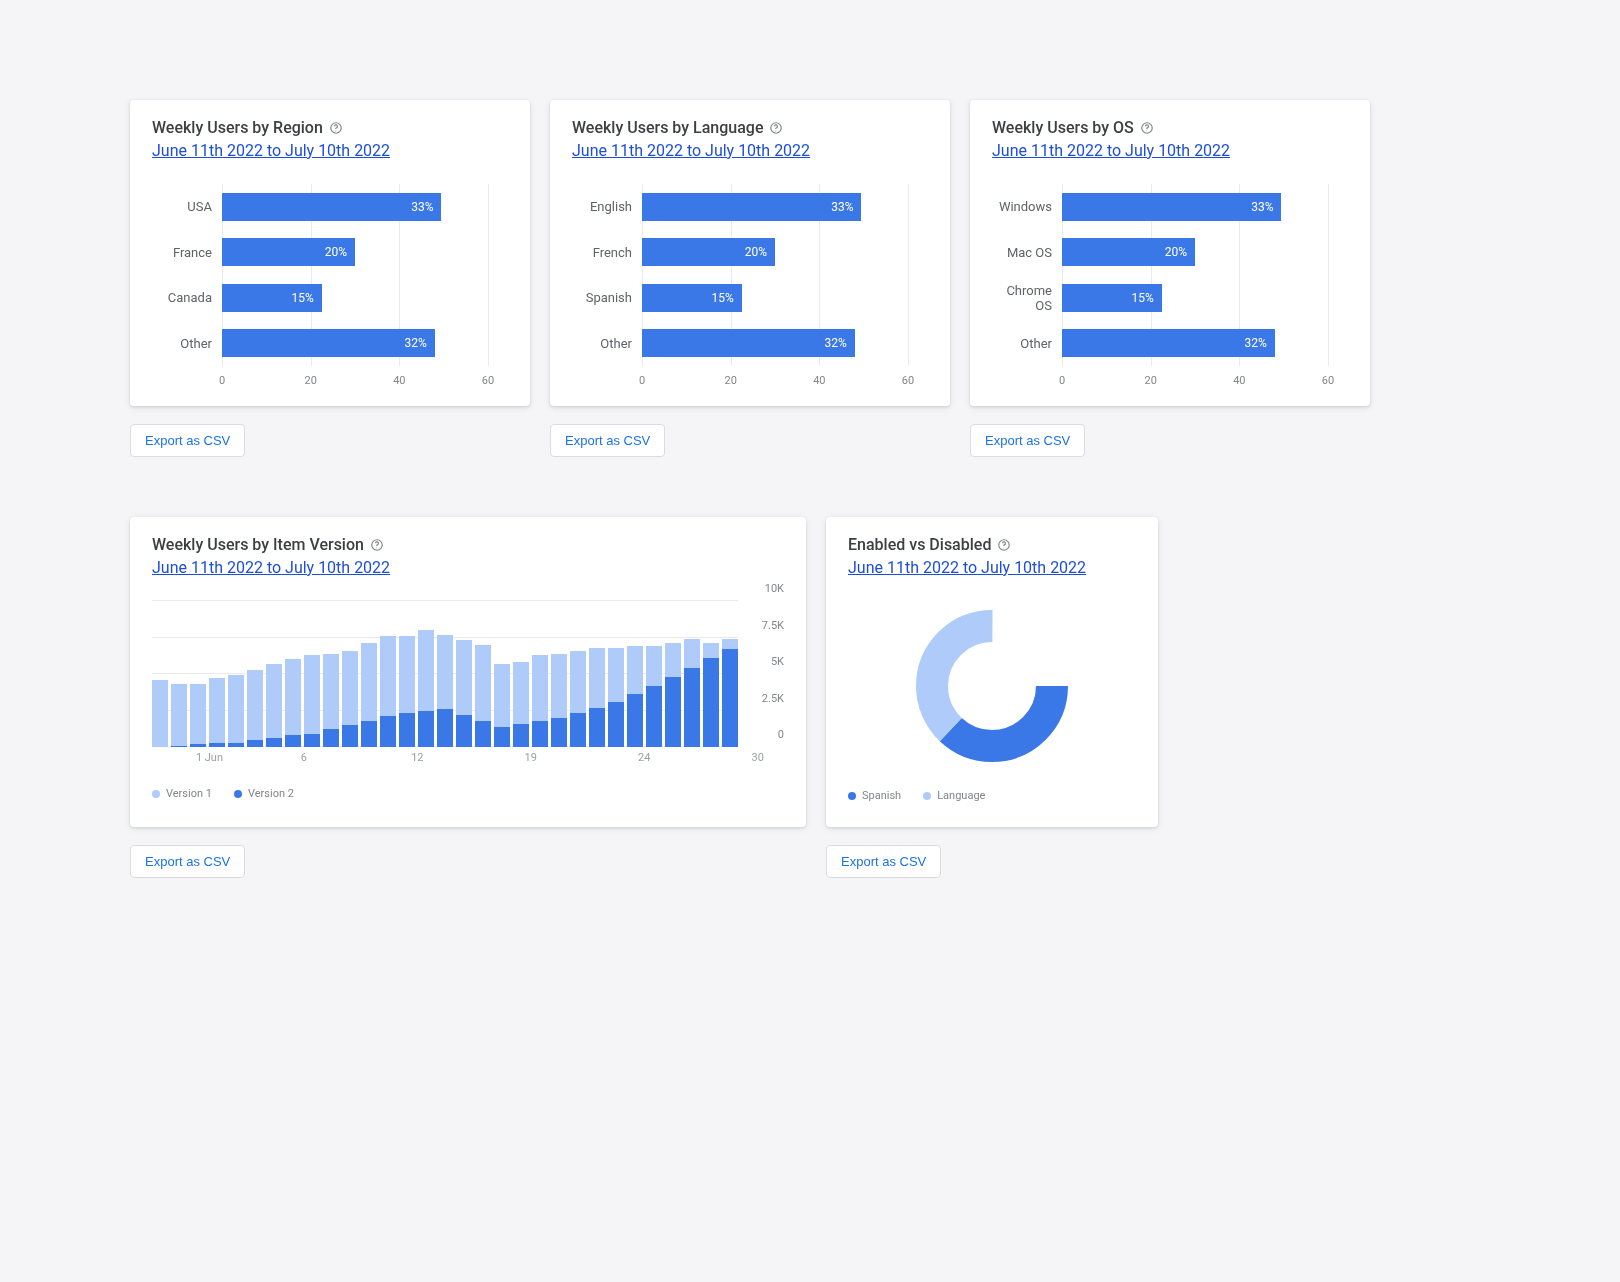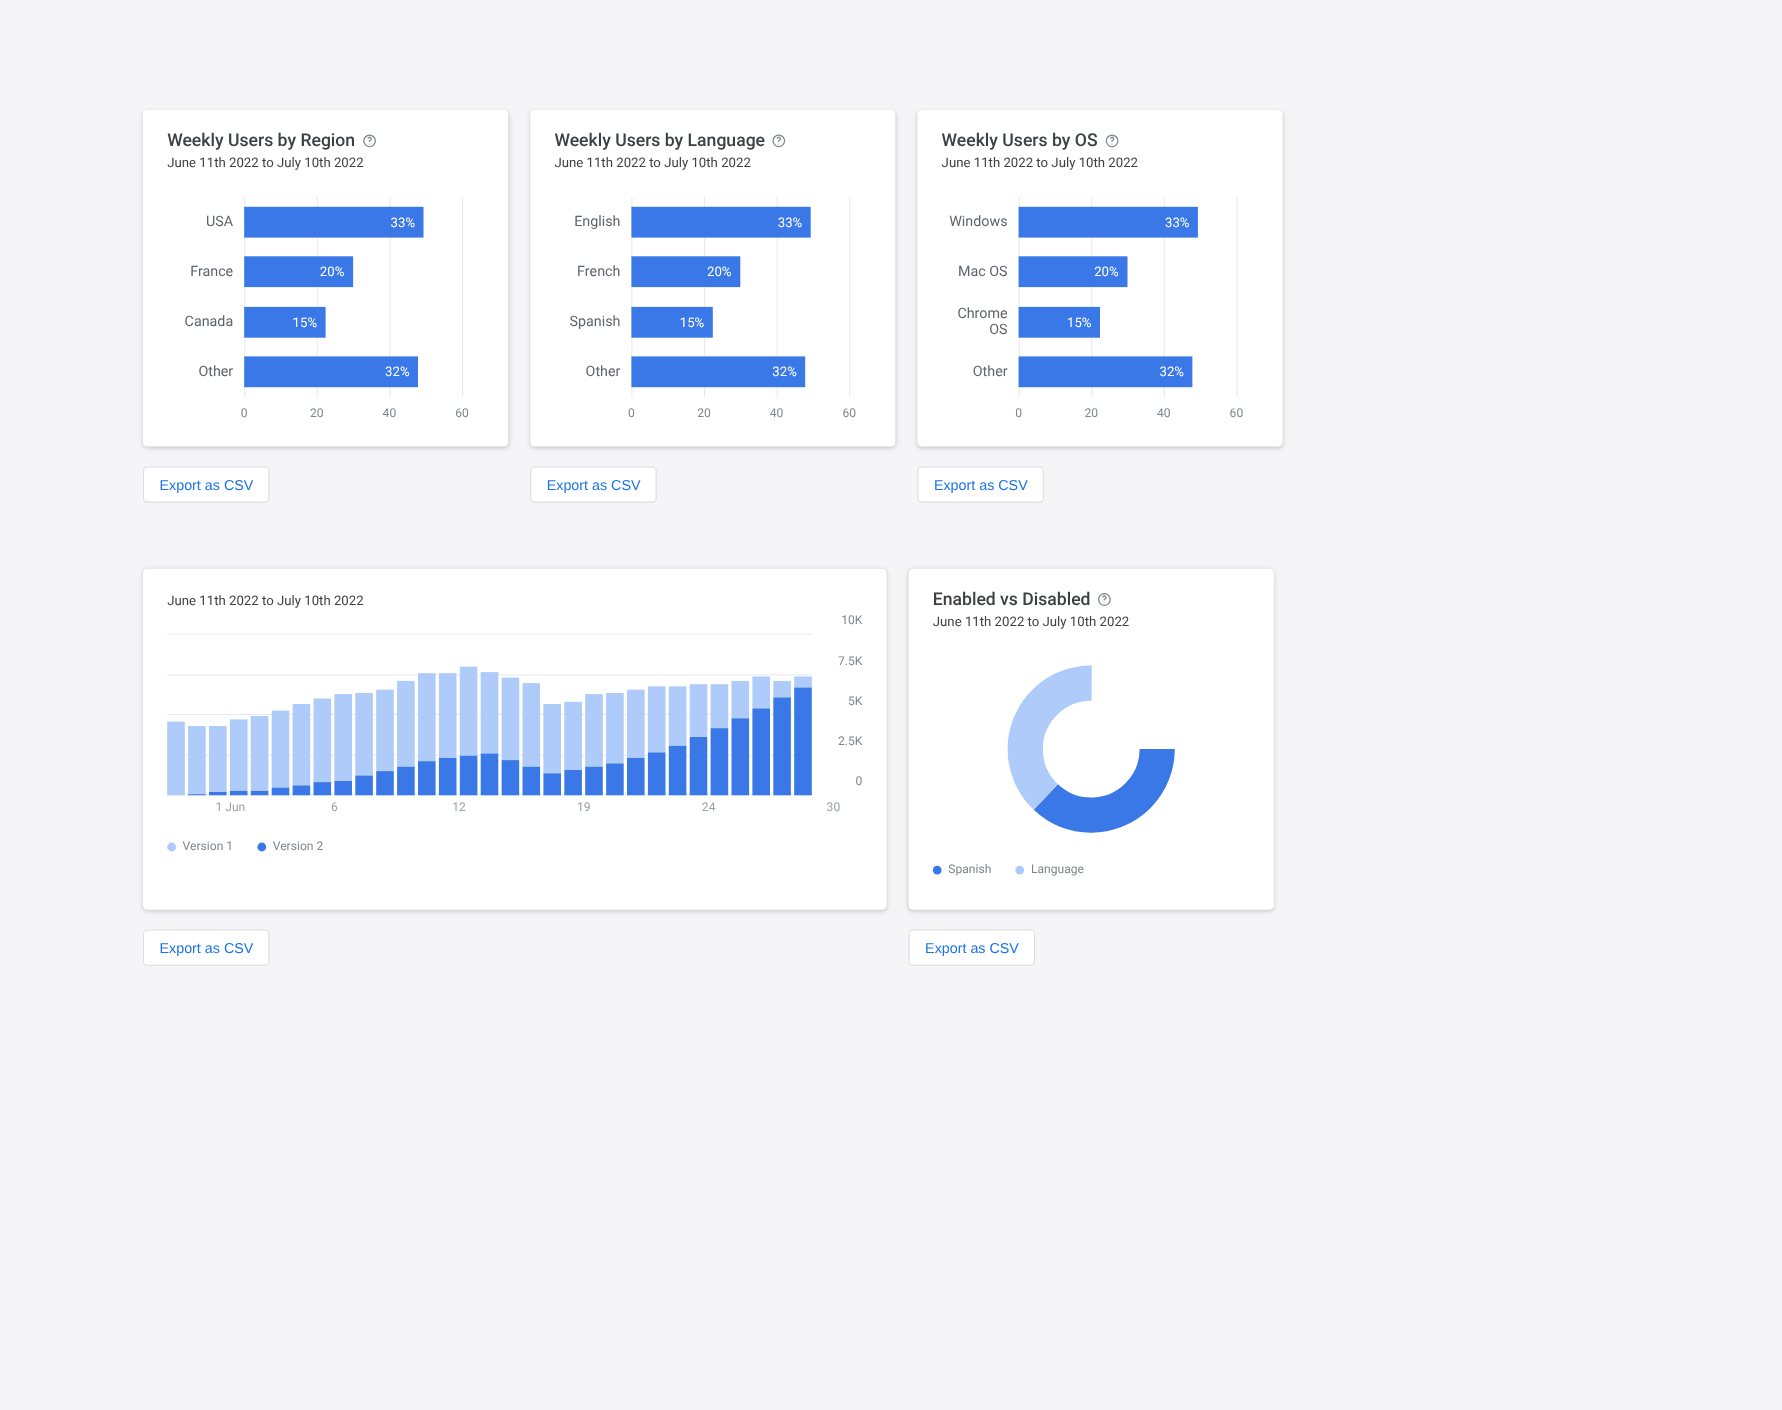--- a/index.html
+++ b/index.html
@@ -11,26 +11,26 @@
     font-size: 13px;
   }
   .row { display: flex; gap: 20px; margin-bottom: 60px; }
   .col { display: flex; flex-direction: column; }
   .card {
     background: #fff;
     border-radius: 4px;
     box-shadow: 0 1px 3px rgba(60,64,67,.15), 0 2px 6px rgba(60,64,67,.1);
     padding: 18px 22px 22px 22px;
   }
-  .card-small { width: 332px; height: 306px; }
+  .card-small { width: 400px; height: 306px; }
   .card-wide  { width: 676px; height: 310px; }
   .card-side  { width: 332px; height: 310px; }
   .title-row { display:flex; align-items:center; gap:6px; }
   .title { font-size: 16px; font-weight: 500; color:#3c4043; }
-  .subtitle { font-size: 12px; color:#404040; margin-top:4px; }
+  .subtitle { font-size: 16px; color:#1d4ed8; margin-top:4px;text-decoration:underline; }
   .help-icon { width:14px; height:14px; color:#80868b; cursor:pointer; display:inline-flex; }
   .help-icon svg { width:14px; height:14px; }
   .export-btn {
     margin-top: 18px;
     align-self: flex-start;
     background:#fff;
     border:1px solid #dadce0;
     border-radius:4px;
     color:#1a73e8;
     font-size:13px;
@@ -241,20 +241,30 @@
         </div>
     </div>
     <button class="export-btn">Export as CSV</button>
   </div>
 </div>
 
 <div class="row">
 
   <div class="col">
     <div class="card card-wide">
+      <div class="title-row">
+        <span class="title">Weekly Users by Item Version</span>
+        <span class="help-icon">
+          <svg viewBox="0 0 24 24" fill="none" stroke="currentColor" stroke-width="2">
+              <circle cx="12" cy="12" r="9"></circle>
+              <path d="M9.5 9a2.5 2.5 0 1 1 3.5 2.3c-.9.4-1.5 1-1.5 2.2"></path>
+              <circle cx="11.5" cy="17" r="0.8" fill="currentColor" stroke="none"></circle>
+            </svg>
+        </span>
+      </div>
       <div class="subtitle">June 11th 2022 to July 10th 2022</div>
       <div class="vbar-area">
           <div class="vbar-grid">
             <div class="hline" style="bottom: 0%;"></div>
             <div class="hline" style="bottom: 25%;"></div>
             <div class="hline" style="bottom: 50%;"></div>
             <div class="hline" style="bottom: 75%;"></div>
             <div class="hline" style="bottom: 100%;"></div>
           </div>
           <div class="vbar-yticks">

